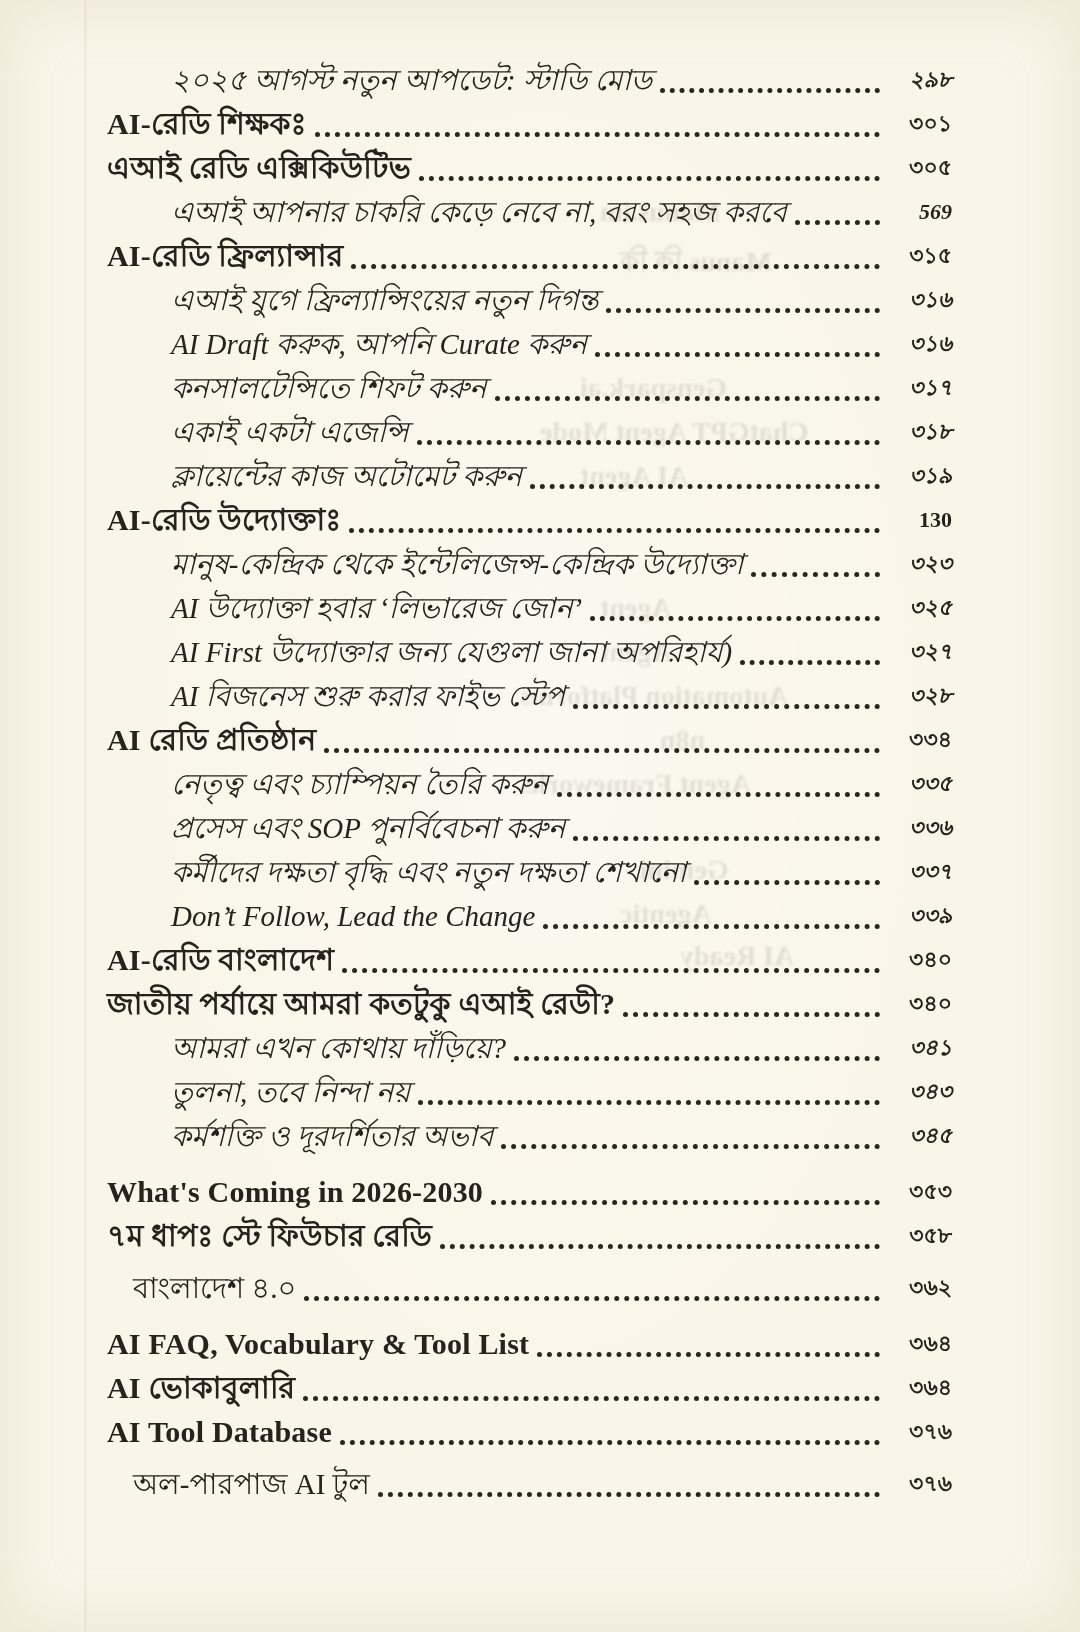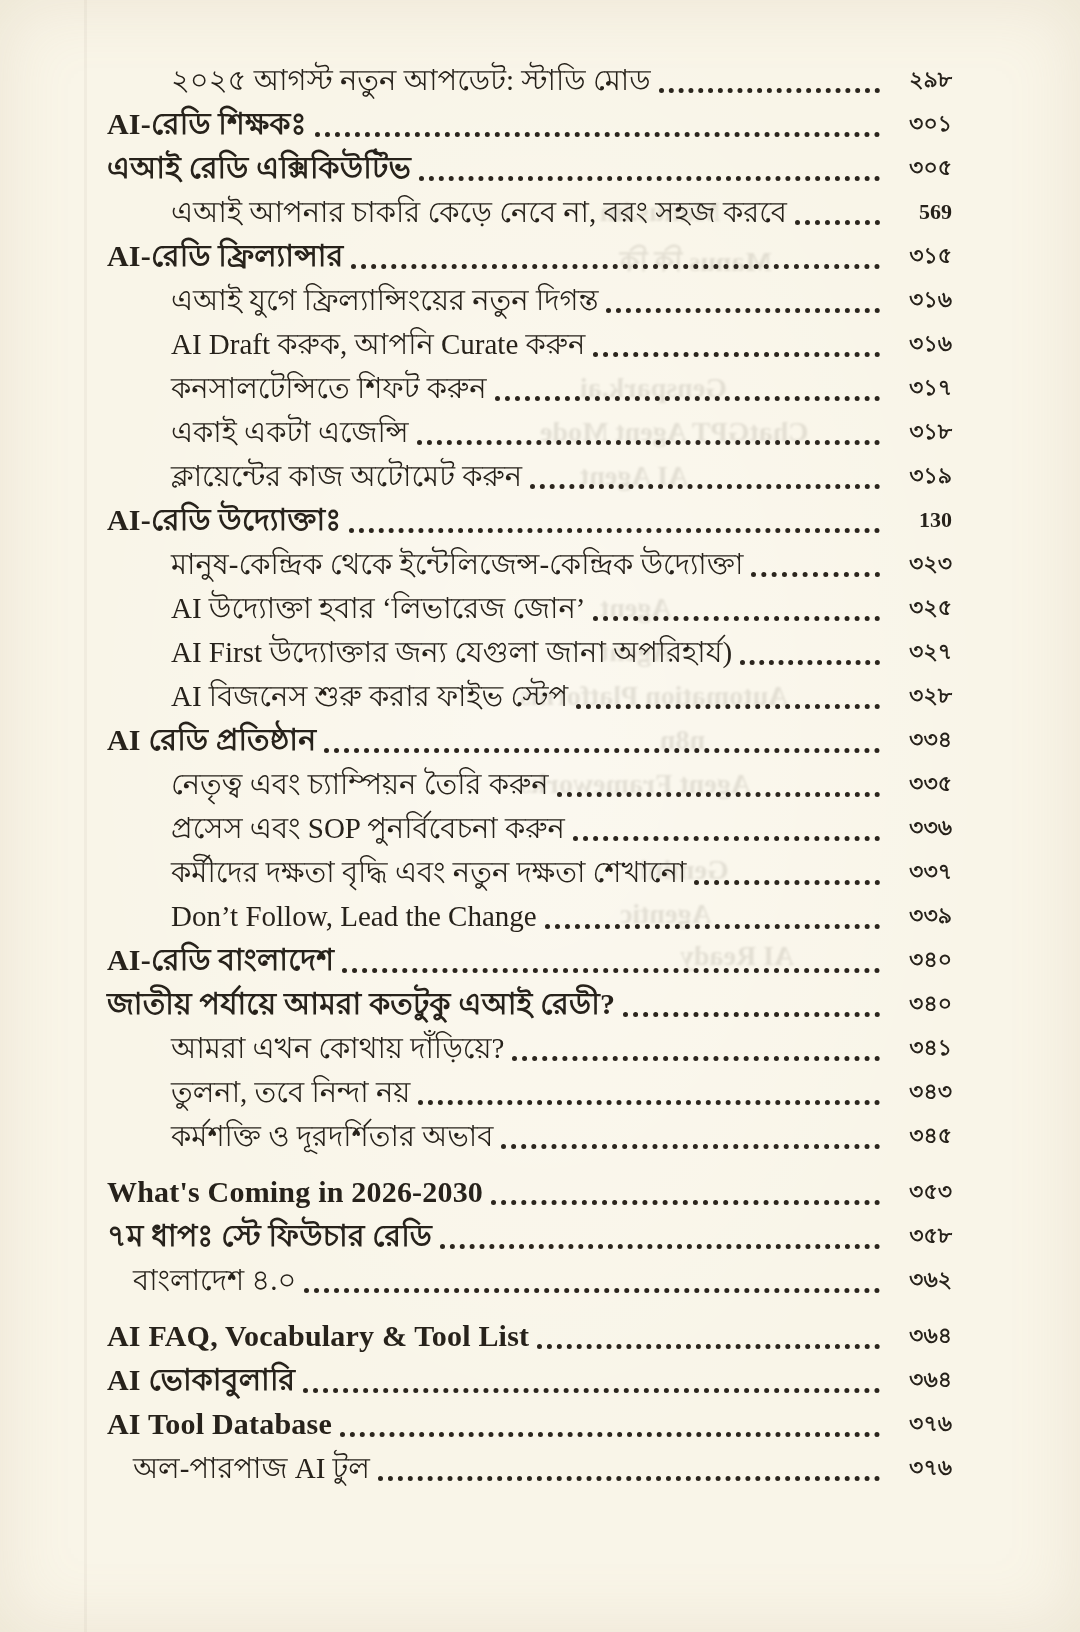--- a/index.html
+++ b/index.html
@@ -63,22 +63,22 @@
     align-self:flex-end;
   }
   .row .pagenum{
     flex:0 0 auto;
     font-weight:700;
     font-size:22px;
     min-width:68px;
     text-align:right;
   }
   .lvl0{padding-left:0;}
-  .lvl1{padding-left:26px;}
-  .lvl2{padding-left:64px;}
+  .lvl1{padding-left:26px;margin-top:8px;}
+  .lvl2{padding-left:64px;font-style:italic;}
 </style>
 </head>
 <body>
 
 <div class="page">
 
   <div class="crease"></div>
 
   <div class="ghosts">
     <span class="ghost" style="top:196px;left:600px">Manus.im</span>

